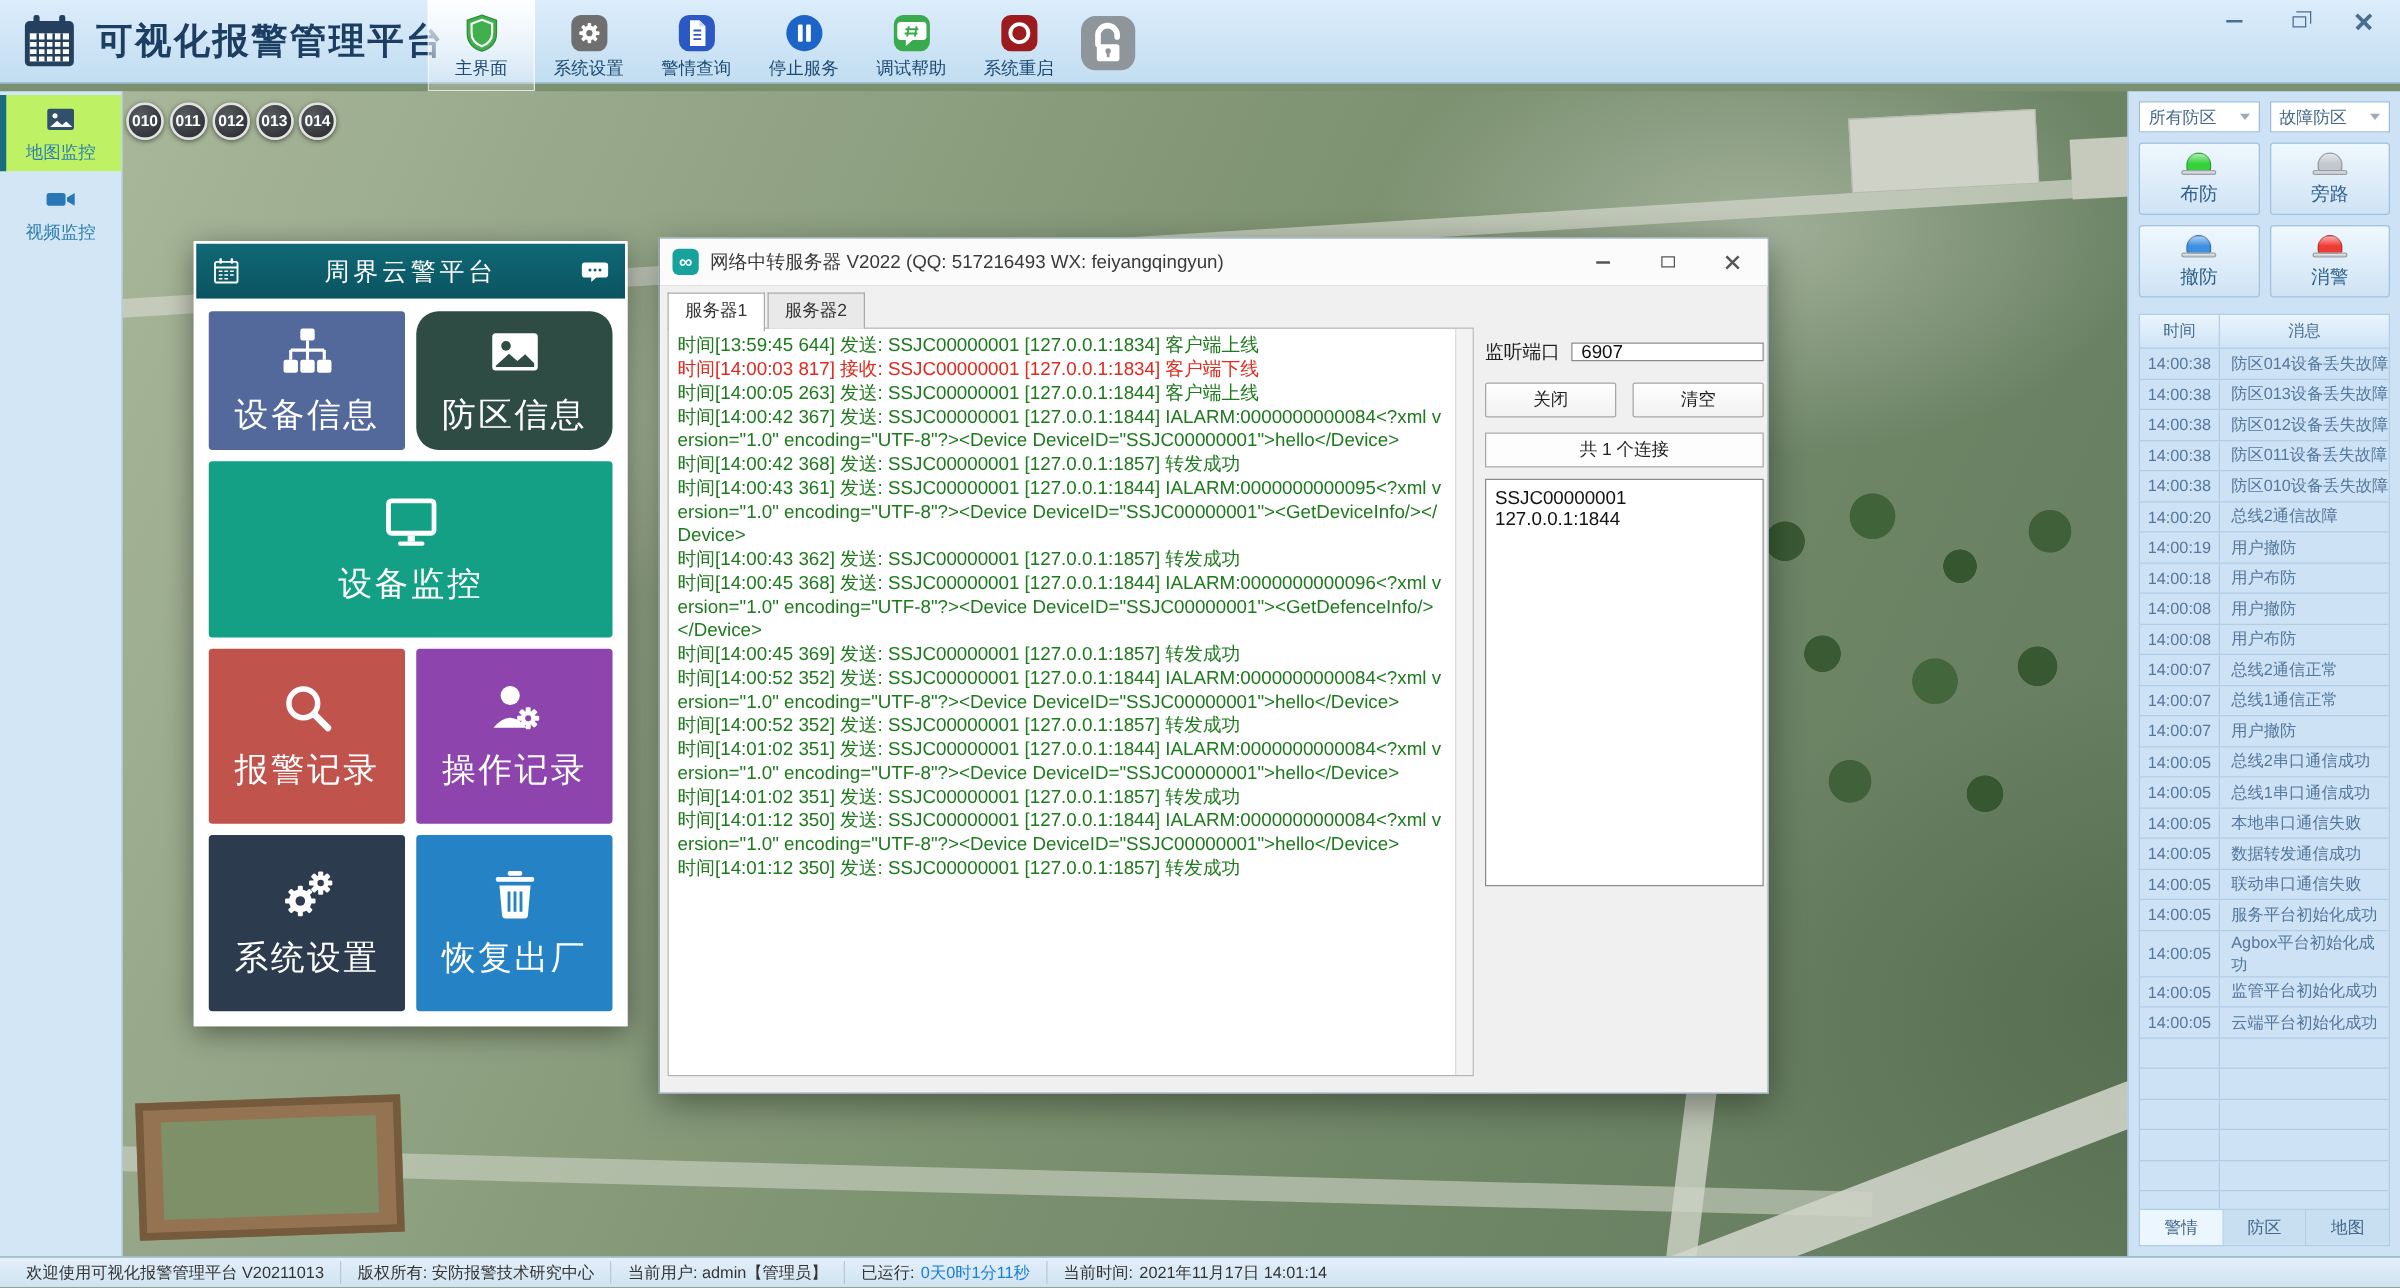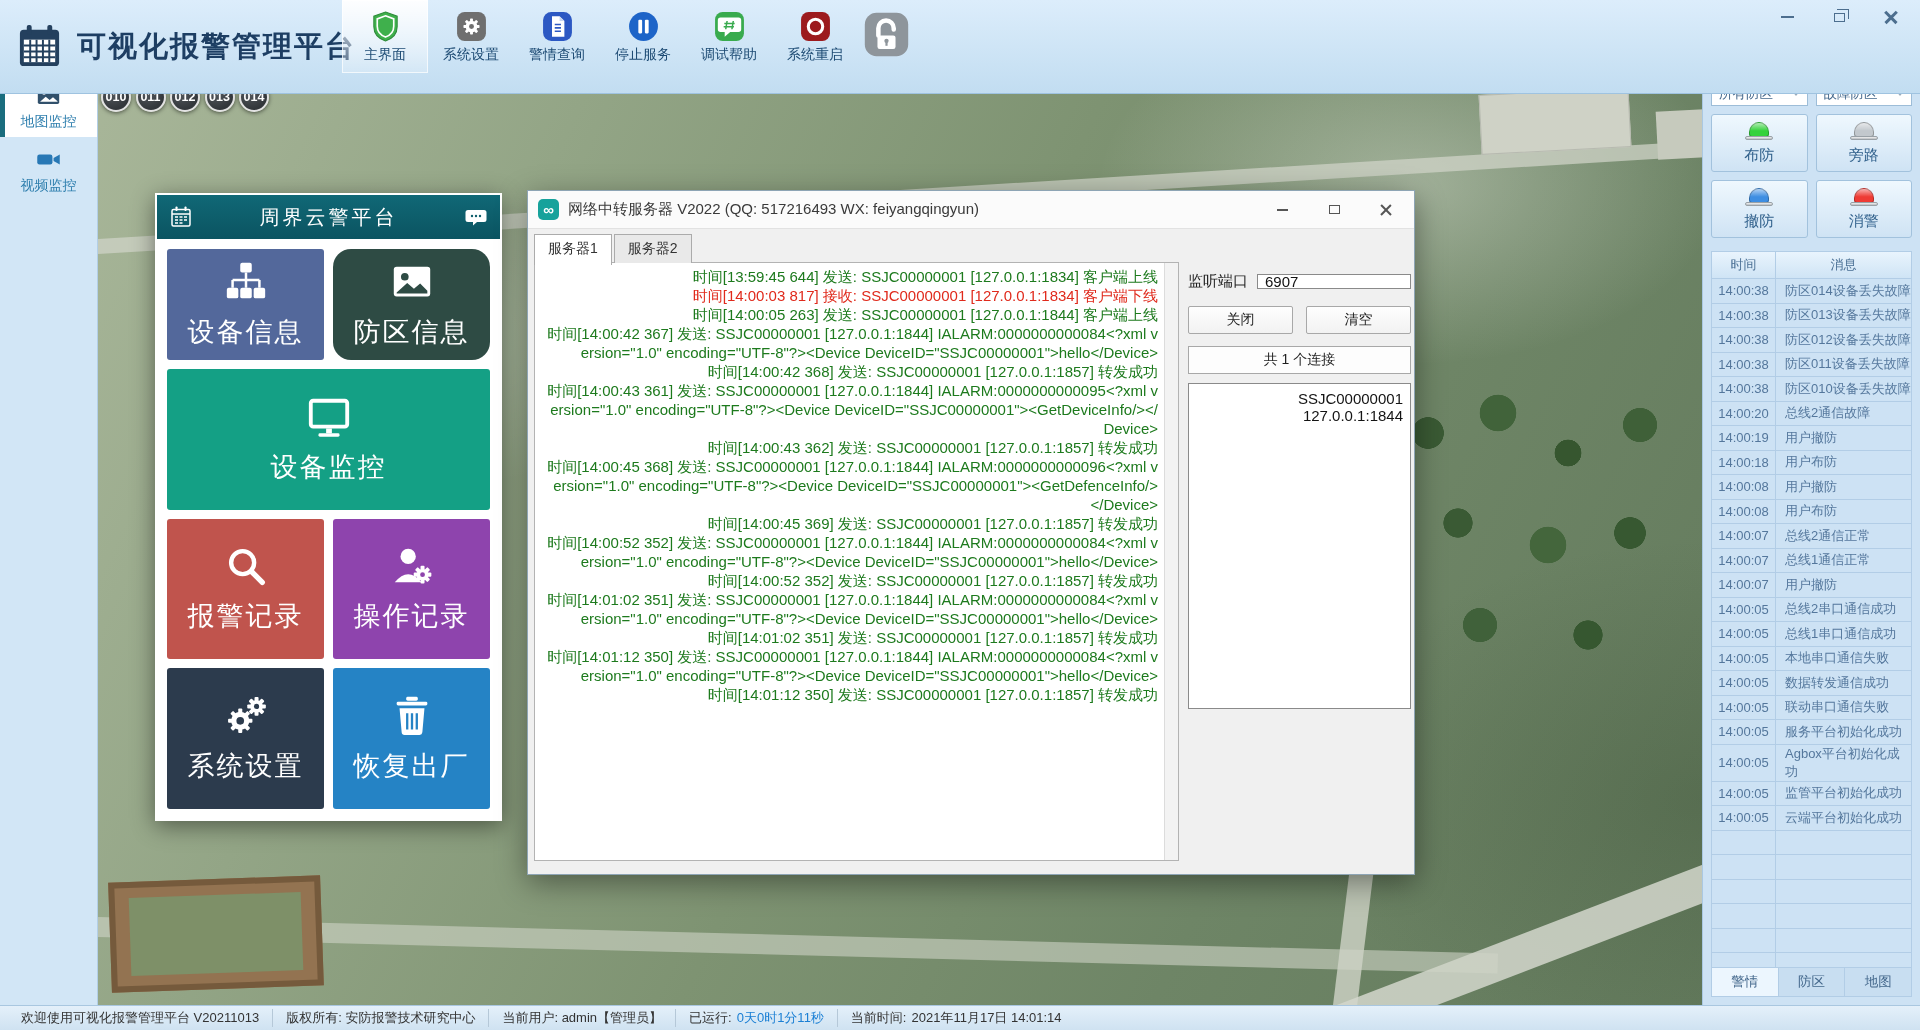--- a/index.html
+++ b/index.html
@@ -1,21 +1,21 @@
 <!DOCTYPE html>
 <html><head>
 <meta charset="utf-8">
 <style>
   * { box-sizing: border-box; margin: 0; padding: 0; }
   html,body { width:1920px; height:1030px; overflow:hidden;
     font-family:"Liberation Sans","DejaVu Sans",sans-serif; }
   body { position:relative; background:#7b9070; }
 
   
-  .app-header{position:absolute;left:0;top:0;width:1920px;height:94px;z-index:30;
+  .app-header{position:absolute;left:0;top:0;width:1920px;height:67px;z-index:30;
     background:linear-gradient(#dcedfb,#c2ddf1);border-bottom:1px solid #9fc3e0;
     display:flex;align-items:center;}
   .logo{width:47px;height:47px;margin-left:16px;flex:0 0 auto;}
   .app-title{font-size:29px;color:#1d3e63;font-weight:bold;margin-left:14px;letter-spacing:2px;}
   .toolbar{position:absolute;left:342px;top:0;height:73px;display:flex;}
   .tb-item{width:86px;height:73px;display:flex;flex-direction:column;align-items:center;
     justify-content:center;gap:3px;cursor:pointer;}
   .tb-item.active{background:linear-gradient(rgba(255,255,255,.95),rgba(255,255,255,.2));
     box-shadow:inset 0 0 0 1px rgba(255,255,255,.7);}
   .ticon{width:33px;height:33px;}
@@ -31,21 +31,21 @@
     border:1.6px solid #4c6e8e;border-bottom:none;border-left:none;}
   .x-shape{position:relative;width:14px;height:14px;}
   .x-shape::before,.x-shape::after{content:'';position:absolute;left:-1px;top:5.8px;width:16px;height:2.6px;background:#4c6e8e;}
   .x-shape::before{transform:rotate(45deg);} .x-shape::after{transform:rotate(-45deg);}
 
   
   .sidebar{position:absolute;left:0;top:73px;bottom:25px;width:98px;z-index:20;
     background:#d2e6f6;border-right:1px solid #b3cfe7;padding-top:3px;}
   .sb-item{height:61px;display:flex;flex-direction:column;align-items:center;justify-content:center;
     gap:4px;cursor:pointer;position:relative;margin-bottom:3px;}
-  .sb-item.active{background:#ffffff;}
+  .sb-item.active{background:#bef264;}
   .sb-item.active::before{content:'';position:absolute;left:0;top:0;bottom:0;width:5px;background:#1a6d7e;}
   .sicon{width:27px;height:27px;} .sicon svg{width:100%;height:100%;}
   .slabel{font-size:14px;color:#2f7fae;}
 
   
   .map{position:absolute;left:98px;top:73px;right:0;bottom:25px;z-index:1;overflow:hidden;
     background:
       radial-gradient(420px 260px at 18% 28%, rgba(255,255,255,.20), transparent 60%),
       radial-gradient(520px 300px at 72% 12%, rgba(232,236,226,.40), transparent 60%),
       radial-gradient(640px 420px at 88% 78%, rgba(52,72,46,.28), transparent 62%),
@@ -102,21 +102,21 @@
   .dlg-icon{width:21px;height:21px;border-radius:5px;background:#17a29b;color:#fff;
     font-size:15px;font-weight:bold;display:flex;align-items:center;justify-content:center;}
   .dlg-title{font-size:15px;color:#3a3a3a;flex:1;}
   .dlg-controls{display:flex;gap:36px;margin-right:10px;align-items:center;}
   .dlg-btn-ico{width:16px;height:14px;display:flex;align-items:center;justify-content:center;cursor:pointer;}
   .dmin{width:11px;height:2px;background:#555;}
   .dmax{width:11px;height:9.5px;border:1.6px solid #555;}
   .dx{position:relative;width:12px;height:12px;}
   .dx::before,.dx::after{content:'';position:absolute;left:-1px;top:5px;width:14px;height:2.2px;background:#555;}
   .dx::before{transform:rotate(45deg);} .dx::after{transform:rotate(-45deg);}
-  .dlg-body{flex:1;position:relative;text-align:right;}
+  .dlg-body{flex:1;position:relative;}
   .tabs{position:absolute;left:6px;top:5px;display:flex;z-index:2;}
   .tab{padding:5px 13px 4px;font-size:14px;color:#333;border:1px solid #ababab;border-bottom:none;
     background:#e9e9e9;margin-right:2px;cursor:pointer;}
   .tab.active{background:#fff;padding-bottom:7px;margin-bottom:-2px;}
   .log{position:absolute;left:6px;top:33px;width:645px;bottom:13px;background:#fff;
     border:1px solid #b3b3b3;padding:4px 20px 4px 7px;overflow:hidden;}
   .log-line{font-size:15px;line-height:19px;overflow-wrap:anywhere;word-break:break-all;}
   .log-line.send{color:#1d7a1d;}
   .log-line.recv{color:#e02a1c;}
   .log-scroll{position:absolute;right:0;top:0;bottom:0;width:14px;background:#f3f3f3;border-left:1px solid #dcdcdc;}

